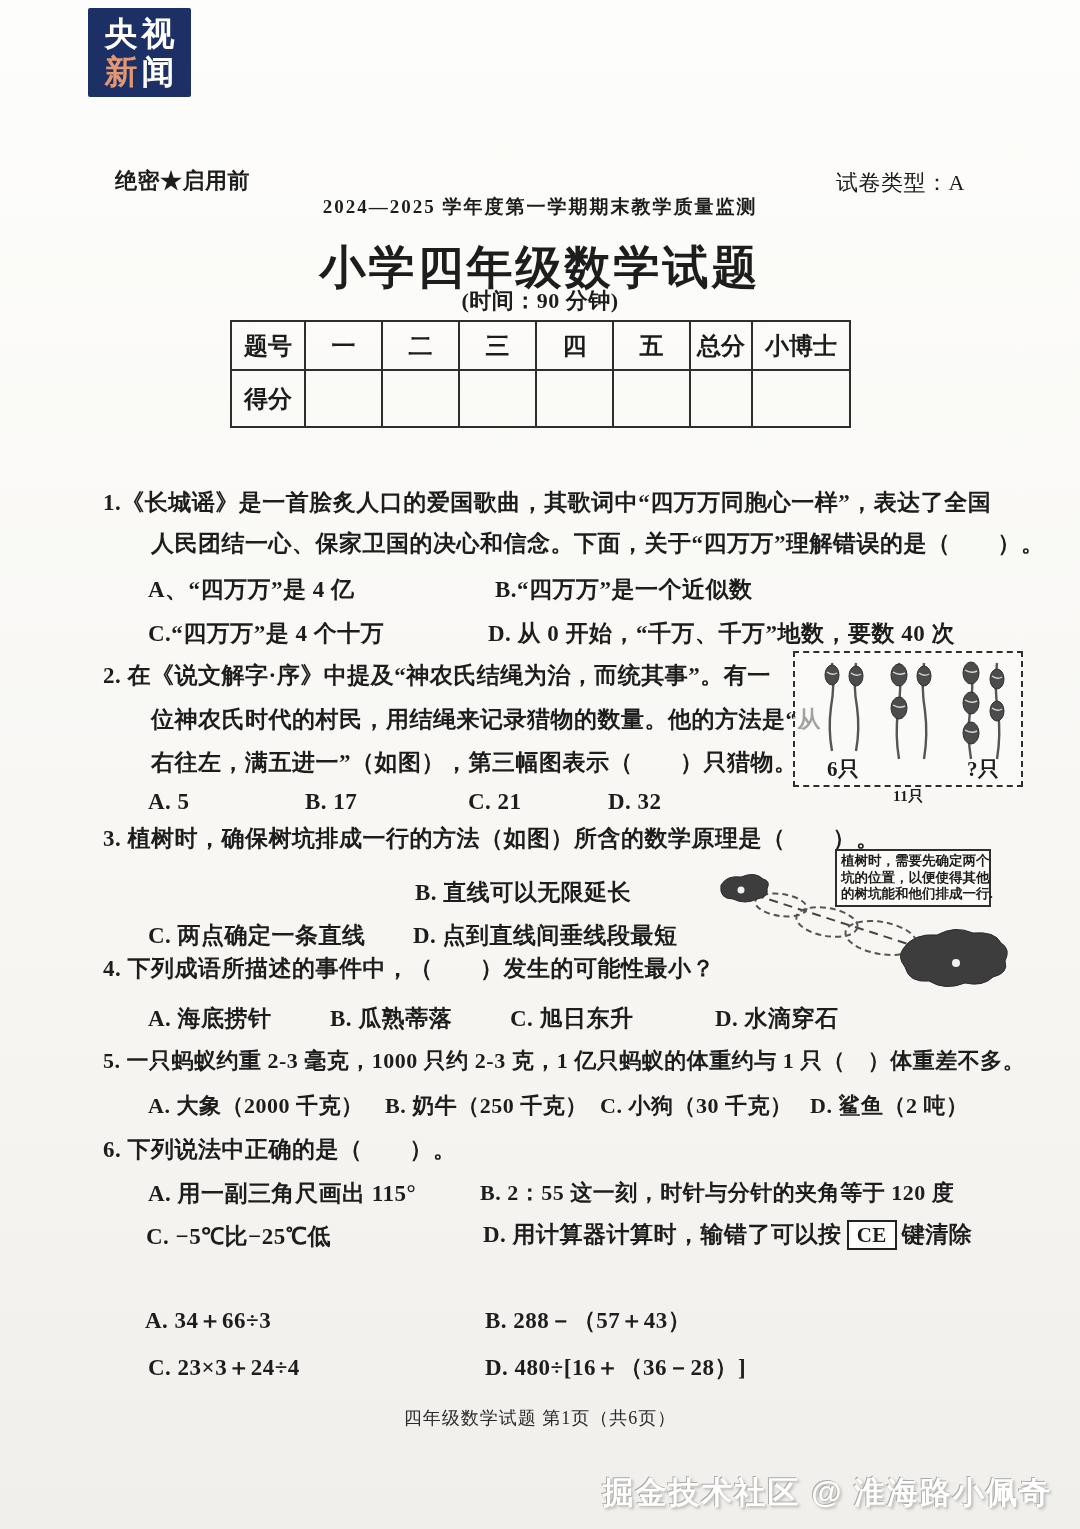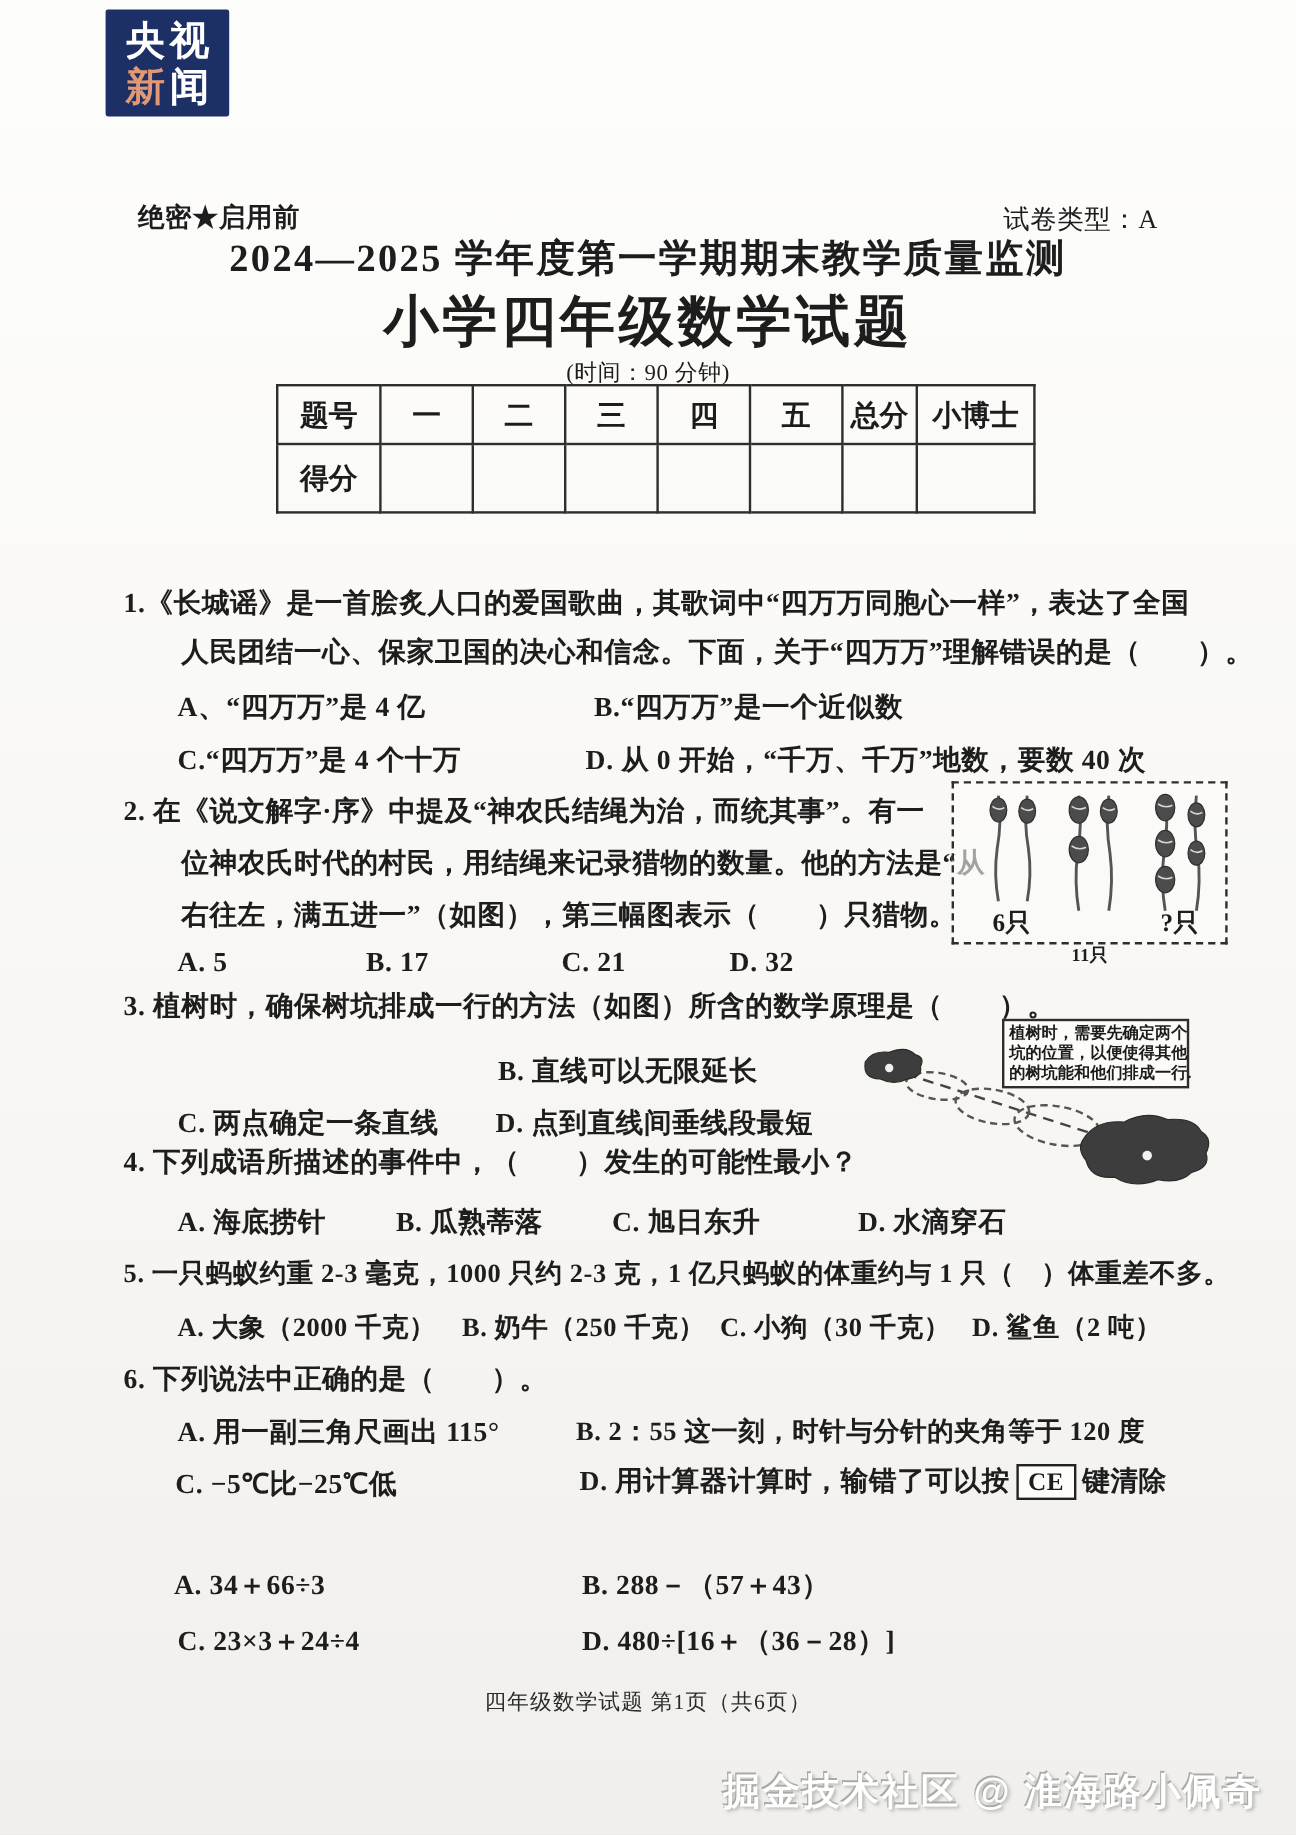--- a/index.html
+++ b/index.html
@@ -35,23 +35,23 @@
   }
   .logo-row { display: flex; gap: 4px; }
   .logo-row span {
     color: #ffffff; font-size: 33px; font-weight: bold; line-height: 36px;
   }
   .logo-row span.accent { color: #e29873; }
   
   .secrecy   { left: 115px; top: 166px; font-size: 22px; }
   .ptype     { left: 836px; top: 168px; font-size: 22px; font-weight: 500; }
   .center    { left: 0; right: 0; text-align: center; white-space: nowrap; }
-  .term-title{ top: 194px; font-size: 32px; font-weight: bold; letter-spacing: 2px; }
+  .term-title{ top: 194px; font-size: 19px; font-weight: bold; letter-spacing: 2px; }
   .main-title{ top: 237px; font-size: 46px; font-weight: bold; letter-spacing: 3px; }
-  .time-note { top: 298px; font-size: 19px; font-weight: normal; }
+  .time-note { top: 286px; font-size: 22px; font-weight: bold; }
   
   .score-table {
     position: absolute; left: 230px; top: 320px;
     border-collapse: collapse;
     font-size: 24px; font-weight: 600;
   }
   .score-table td {
     border: 2px solid #2e2e2e;
     text-align: center; vertical-align: middle;
     padding: 0;
@@ -114,21 +114,21 @@
 
   <div class="t secrecy">绝密★启用前</div>
   <div class="t ptype">试卷类型：A</div>
   <div class="t center term-title">2024—2025 学年度第一学期期末教学质量监测</div>
   <div class="t center main-title">小学四年级数学试题</div>
   <div class="t center time-note">(时间：90 分钟)</div>
 
   <table class="score-table">
     <tbody>
         <tr>
-      <td style="width:86px">题号</td>
+      <td style="width:74px">题号</td>
       <td style="width:77px">一</td>
       <td style="width:77px">二</td>
       <td style="width:77px">三</td>
       <td style="width:77px">四</td>
       <td style="width:77px">五</td>
       <td style="width:62px">总分</td>
       <td style="width:98px">小博士</td>
     </tr>
     <tr>
       <td>得分</td>

